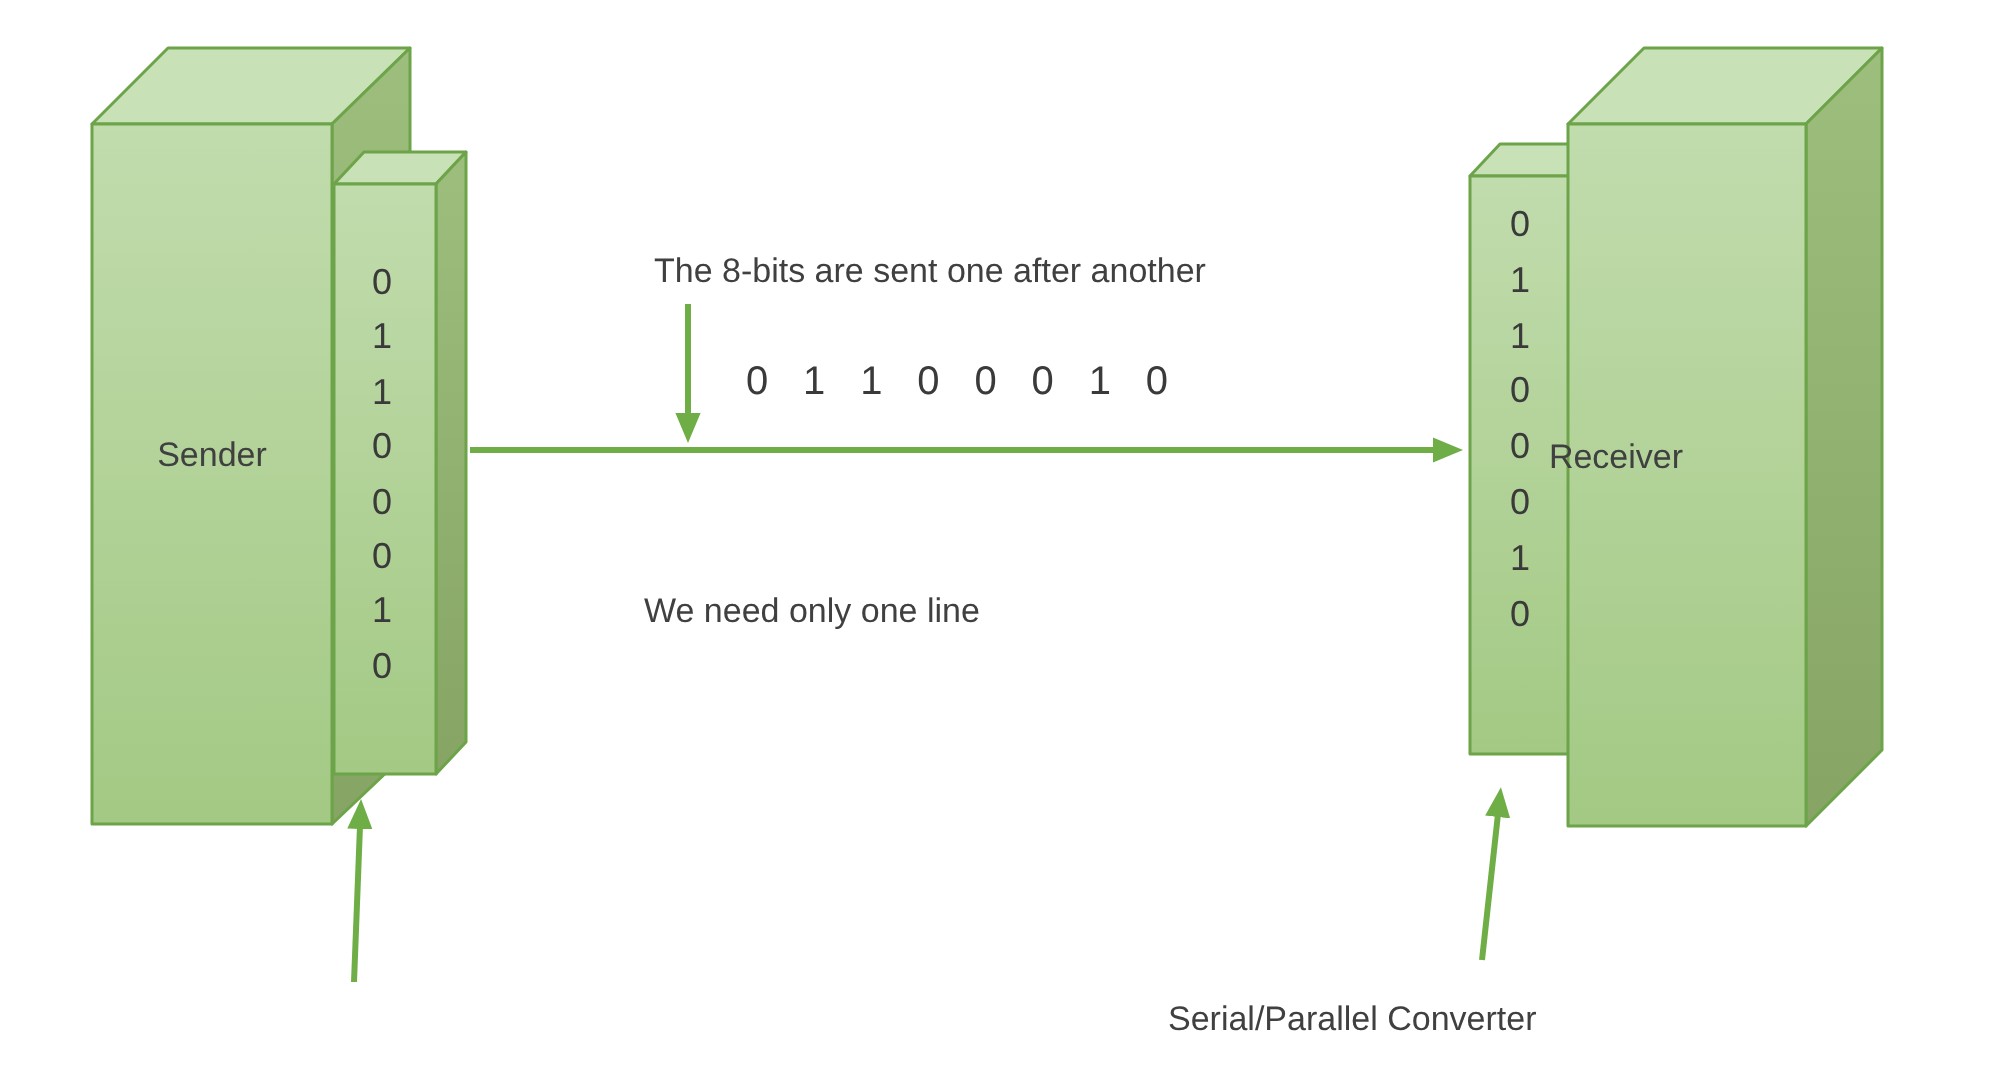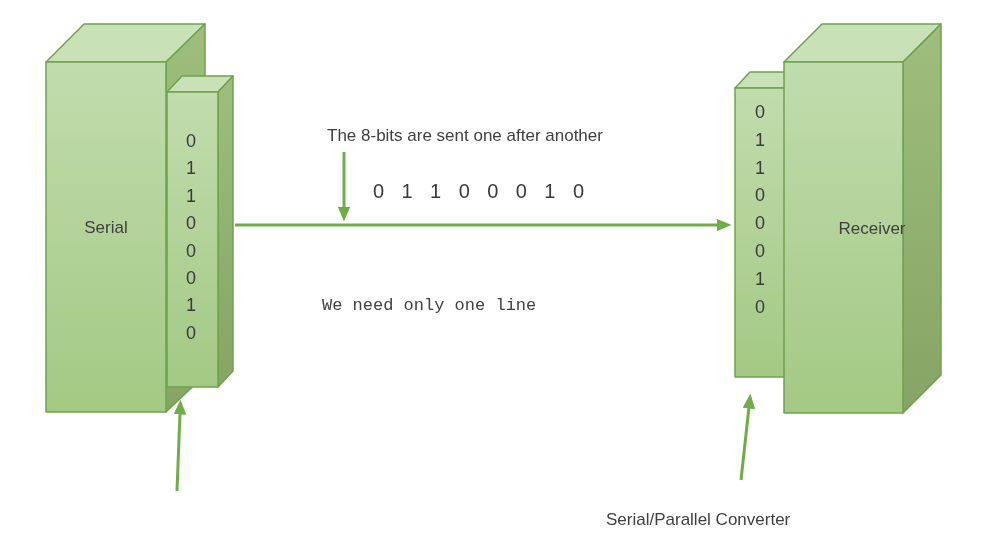--- a/index.html
+++ b/index.html
@@ -95,22 +95,22 @@
 
     <line class="arrow" x1="235" y1="225" x2="718" y2="225" marker-end="url(#ah)"></line>
 
     <line class="arrow" x1="344" y1="152" x2="344" y2="208" marker-end="url(#ah)"></line>
 
     <line class="arrow" x1="177" y1="491" x2="180" y2="413" marker-end="url(#ah)"></line>
 
     <line class="arrow" x1="741" y1="480" x2="749" y2="407" marker-end="url(#ah)"></line>
   </svg>
 
-  <div class="txt box-label" style="left:46px; top:218px; width:120px;">Serial</div>
-  <div class="txt box-label" style="left:820px; top:219px; width:104px;">Receiver</div>
+  <div class="txt box-label" style="left:46px; top:218px; width:120px;">Sender</div>
+  <div class="txt box-label" style="left:756px; top:219px; width:104px;">Receiver</div>
 
   <div class="bits-col" style="left:168px; top:128px;">
     <span>0</span>
     <span>1</span>
     <span>1</span>
     <span>0</span>
     <span>0</span>
     <span>0</span>
     <span>1</span>
     <span>0</span>
@@ -133,17 +133,17 @@
     <span>0</span>
     <span>1</span>
     <span>1</span>
     <span>0</span>
     <span>0</span>
     <span>0</span>
     <span>1</span>
     <span>0</span>
   </div>
 
-  <div class="txt" style="left:322px; top:296px;font-family:Liberation Mono, monospace;">We need only one line</div>
+  <div class="txt" style="left:322px; top:296px;">We need only one line</div>
 
-  <div class="txt" style="left:606px; top:500px;margin-top:10px;">Serial/Parallel Converter</div>
+  <div class="txt" style="left:584px; top:500px;">Serial/Parallel Converter</div>
 
 </div>
 
 </body></html>

